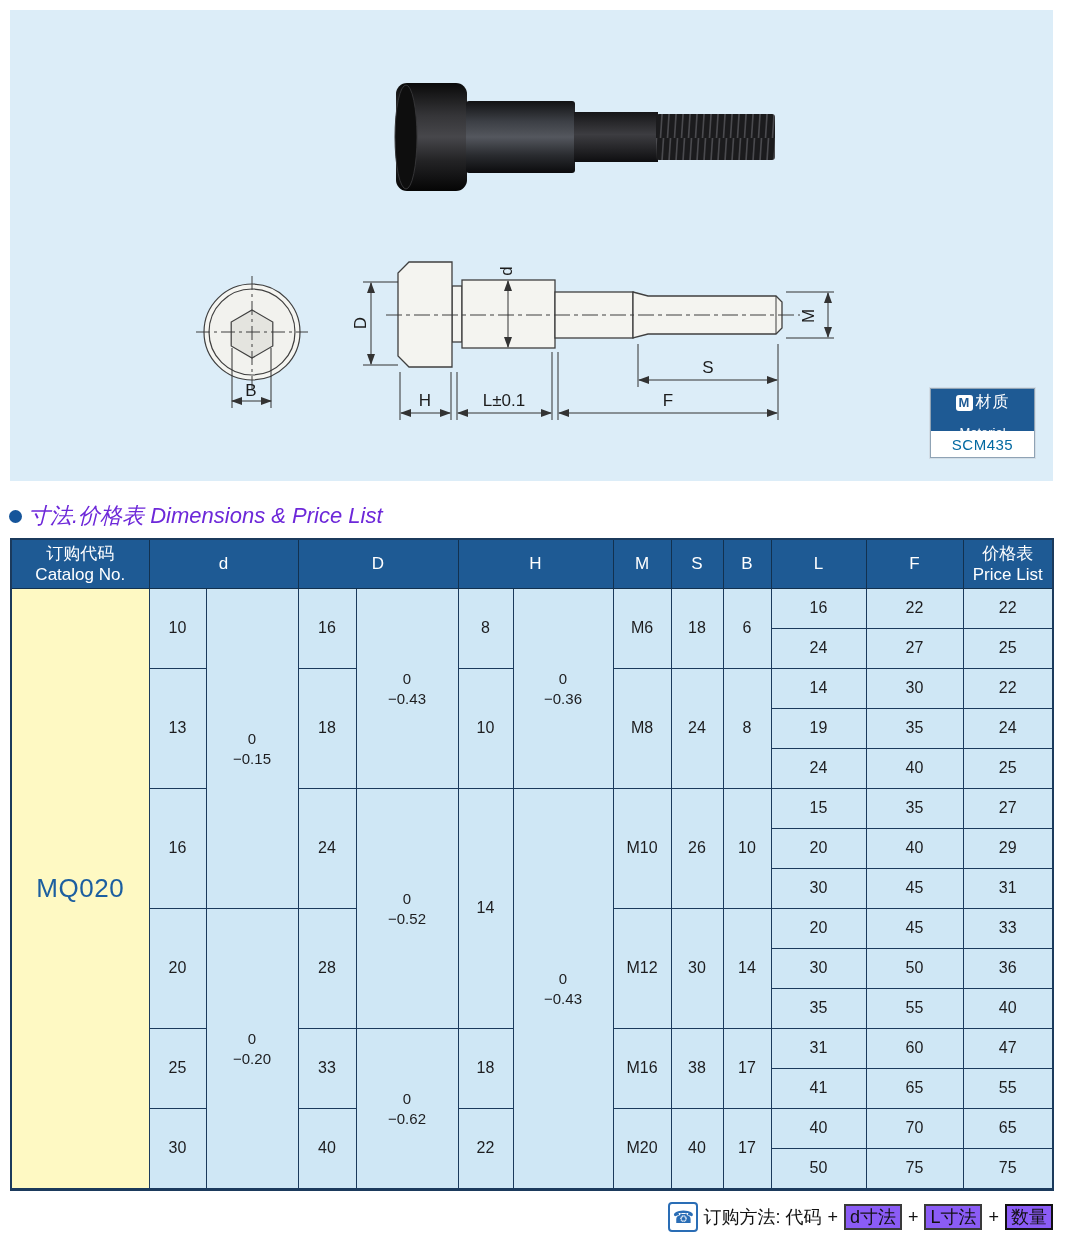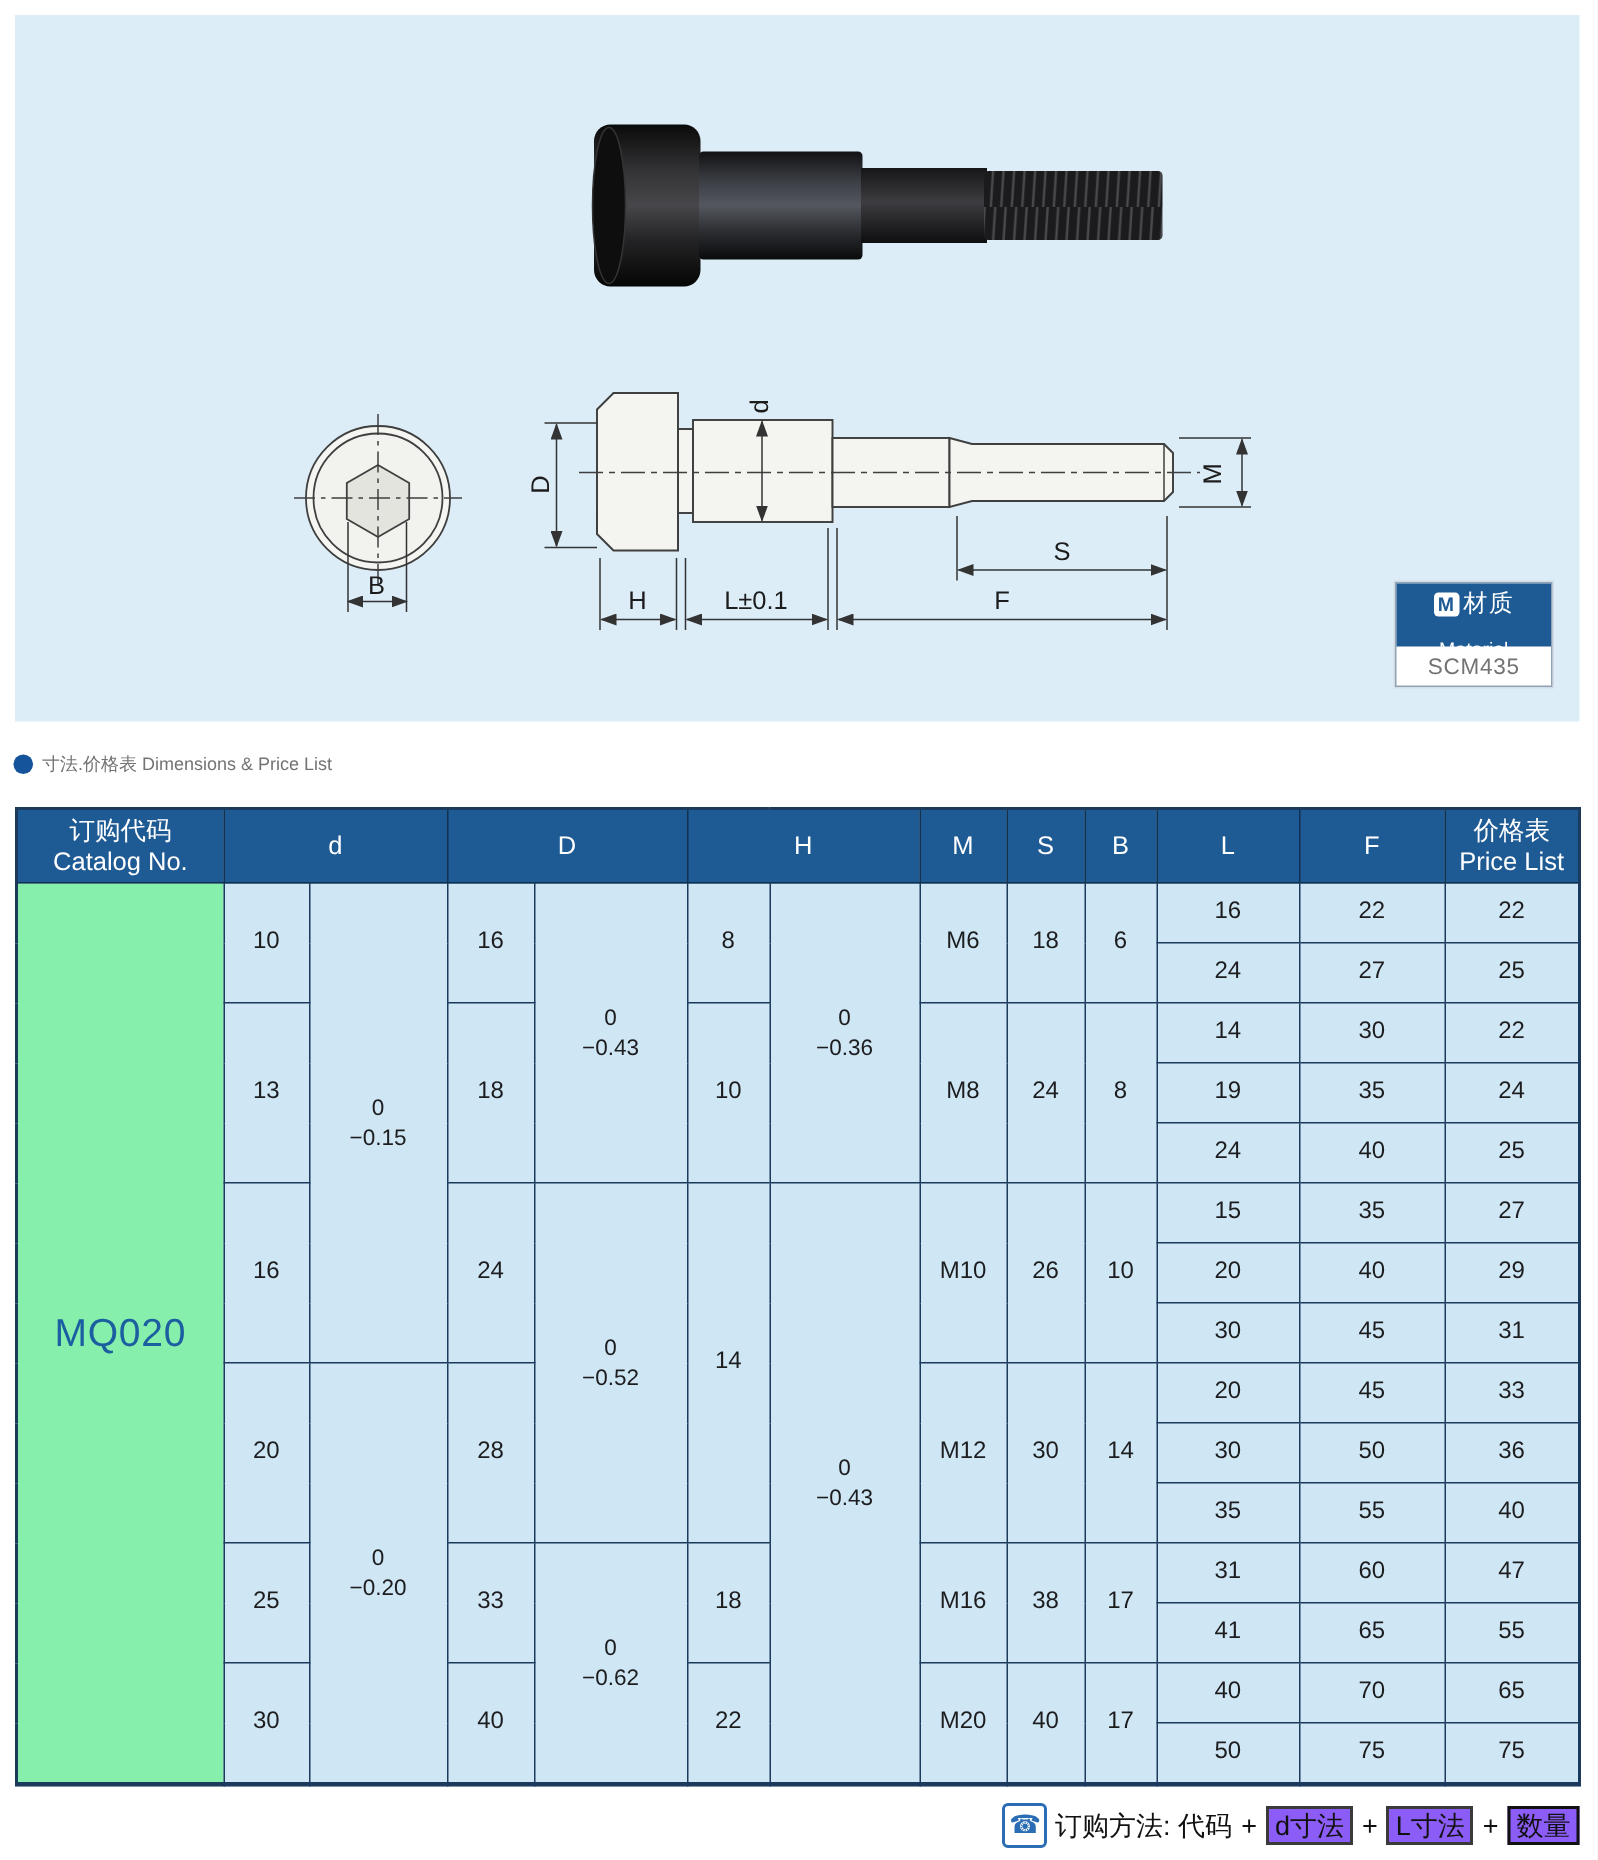--- a/index.html
+++ b/index.html
@@ -10,32 +10,32 @@
   .hero{position:absolute;left:10px;top:10px;width:1043px;height:471px;background:#dcedf8;}
   .hero svg{position:absolute;left:0;top:0;width:1043px;height:471px;}
 
   
   .material-badge{position:absolute;left:920px;top:378px;width:105px;height:70px;border:1px solid #8fa3b5;background:#fff;box-sizing:border-box;box-shadow:0 0 0 1px #d2dde6;}
   .mb-top{height:42px;background:#1e5a94;color:#fff;text-align:center;box-sizing:border-box;padding-top:3px;}
   .mb-row{display:flex;align-items:center;justify-content:center;gap:3px;}
   .m-chip{display:inline-flex;align-items:center;justify-content:center;width:17px;height:16px;background:#fff;color:#1e5a94;font-weight:bold;font-size:13px;border-radius:3px;}
   .mb-cn{font-size:16px;letter-spacing:1px;}
   .mb-en{font-size:13px;margin-top:12px;}
-  .mb-val{height:26px;display:flex;align-items:center;justify-content:center;font-size:15px;color:#737373;letter-spacing:0.5px;}
+  .mb-val{height:26px;display:flex;align-items:center;justify-content:center;font-size:15px;color:#0369a1;letter-spacing:0.5px;}
 
   
   .section-title{position:absolute;left:9px;top:501px;display:flex;align-items:center;gap:6px;}
   .section-title .dot{width:13px;height:13px;border-radius:50%;background:#15549a;flex:0 0 auto;}
-  .section-title .txt{font-size:12px;color:#737373;}
+  .section-title .txt{font-size:22px;color:#6d28d9;font-style:italic;}
 
   
   table.dims{position:absolute;left:10px;top:538px;border-collapse:collapse;table-layout:fixed;background:#cfe7f5;border:2px solid #1b3a5c;border-bottom-width:3px;padding-left:24px;}
   table.dims th{background:#1e5a94;color:#ffffff;font-weight:normal;font-size:17px;border:1px solid #12314f;height:48px;white-space:pre-line;line-height:1.25;padding:0;}
   table.dims td{border:1px solid #1b3a5c;text-align:center;vertical-align:middle;font-size:16px;color:#1d1d1f;height:39px;padding:0;white-space:pre-line;line-height:1.3;}
-  table.dims td.catalog{background:#86efac;color:#1c5fa0;font-size:26px;letter-spacing:0.5px;}
+  table.dims td.catalog{background:#fef9c3;color:#1c5fa0;font-size:26px;letter-spacing:0.5px;}
   table.dims td.tol{font-size:15px;}
 
   
   .footer{position:absolute;right:12px;top:1202px;display:flex;align-items:center;gap:5px;font-size:18px;color:#111;}
   .phone-box{display:inline-flex;align-items:center;justify-content:center;width:26px;height:26px;border:2px solid #2a6db5;border-radius:4px;color:#2a6db5;font-size:17px;background:#fff;font-family:"DejaVu Sans",sans-serif;}
   .fbox{display:inline-block;border:2px solid #3a3a3a;padding:0 4px;line-height:22px;background:#8b5cf6;}
   .fbox.dark{border-color:#111;font-weight:normal;}
   .plus{margin:0 1px;}
 </style>
 </head>

